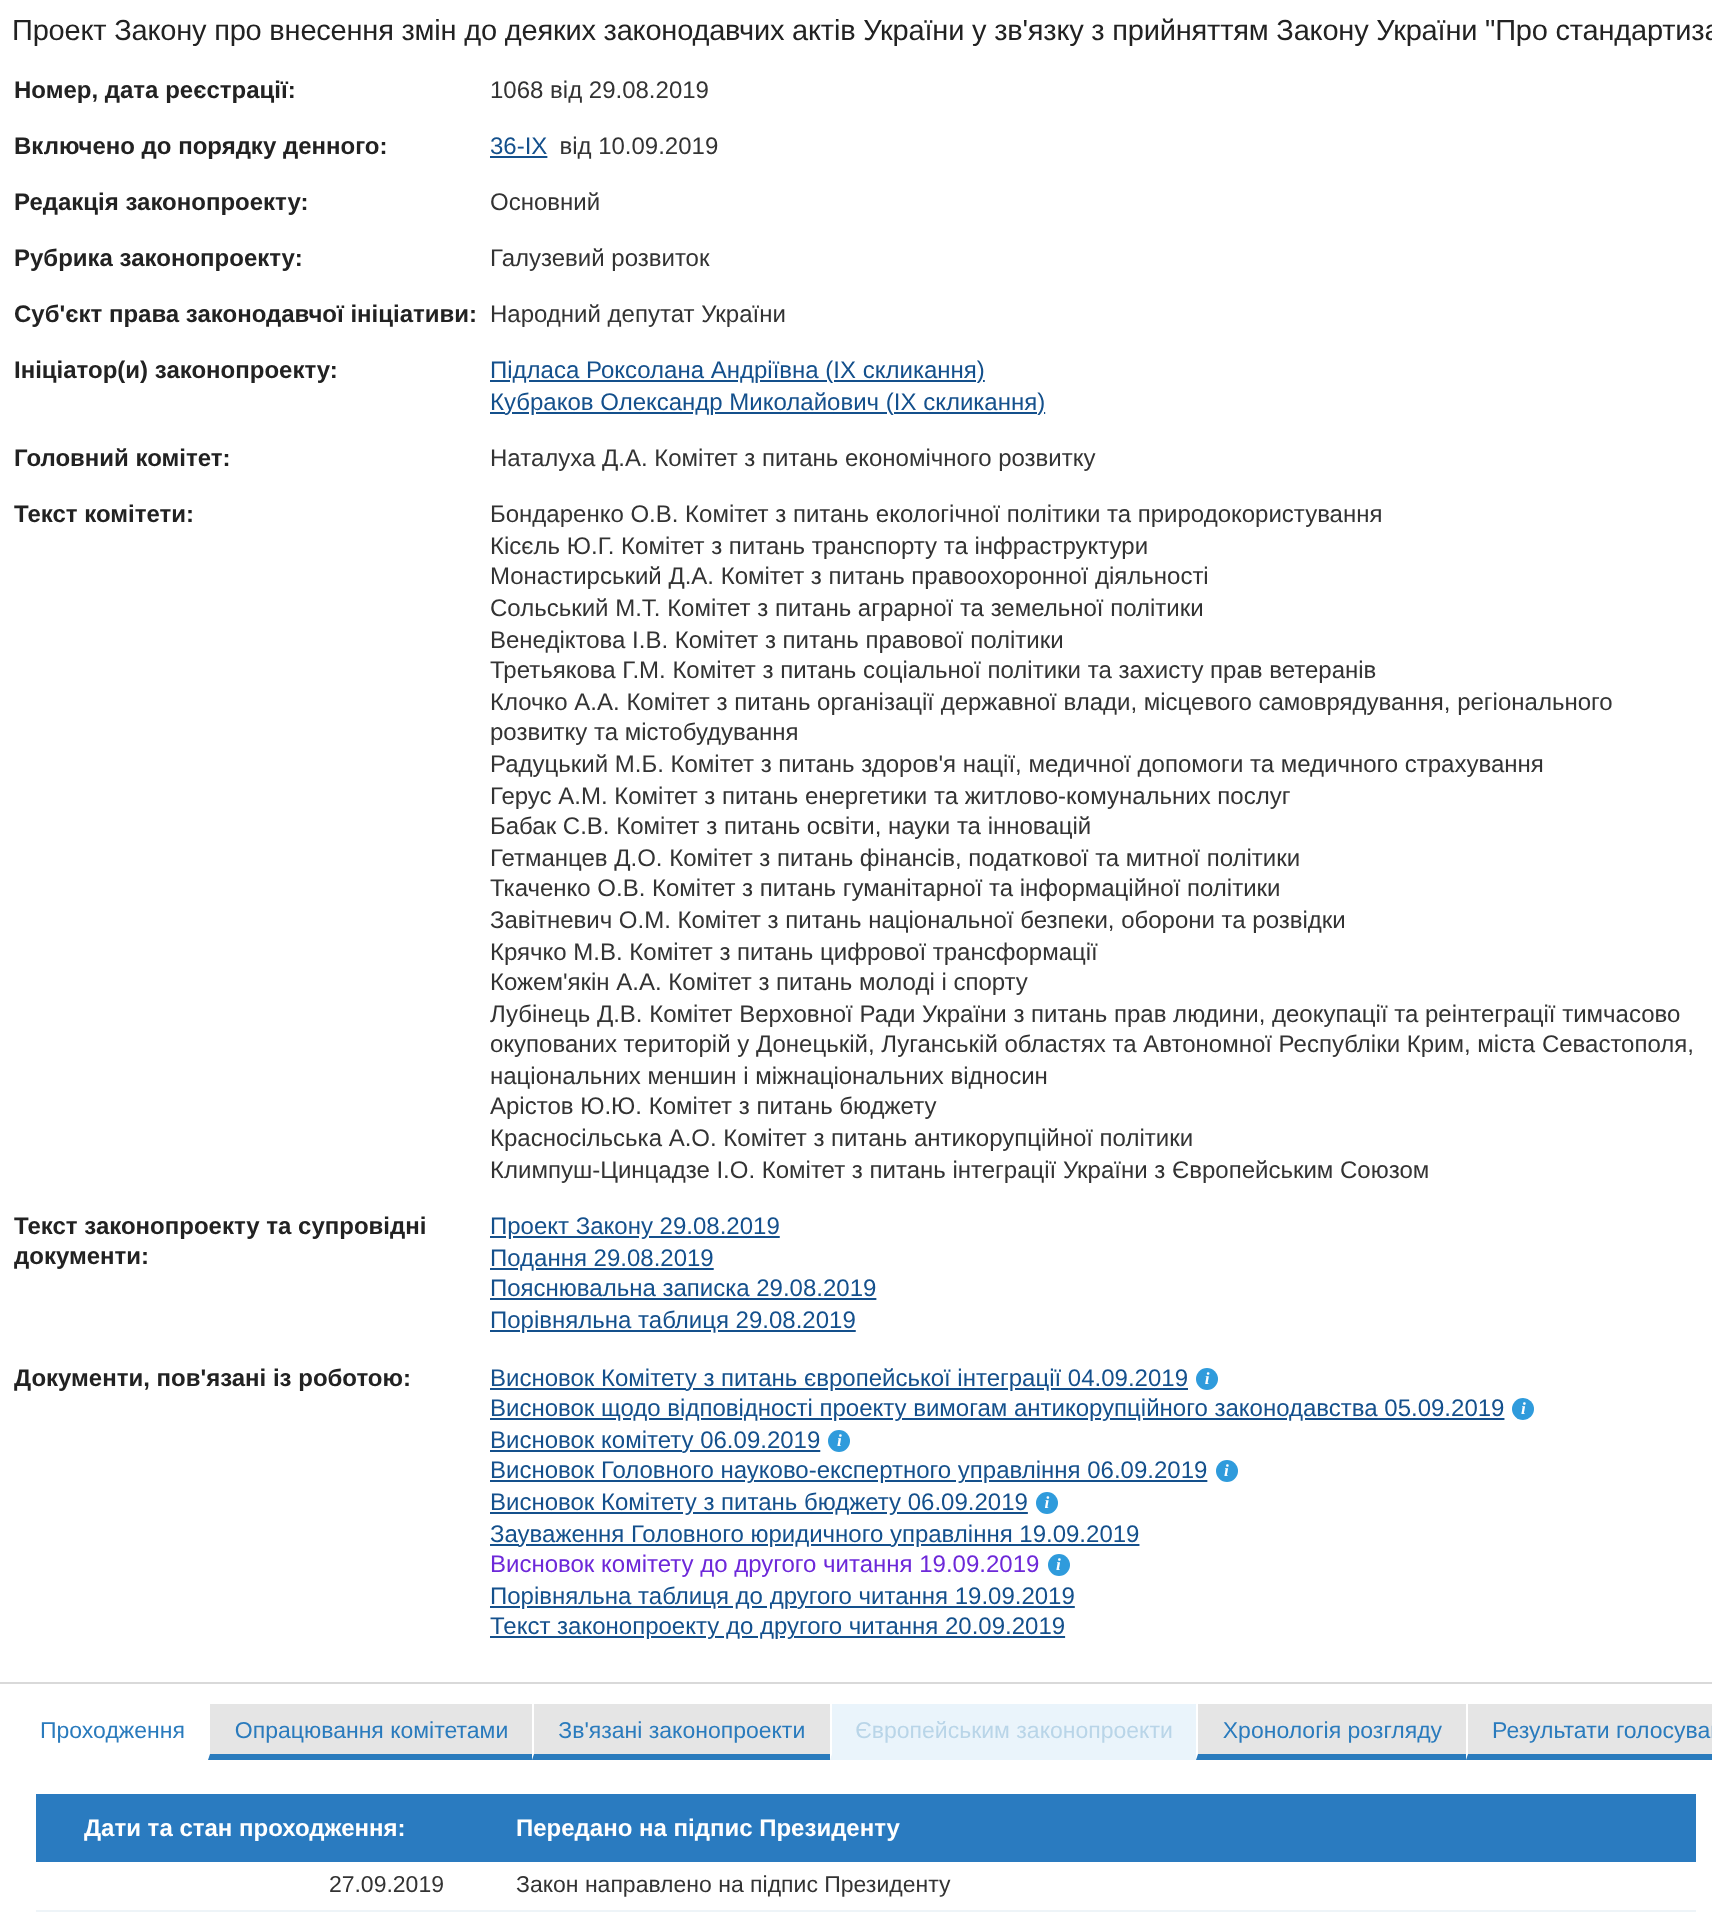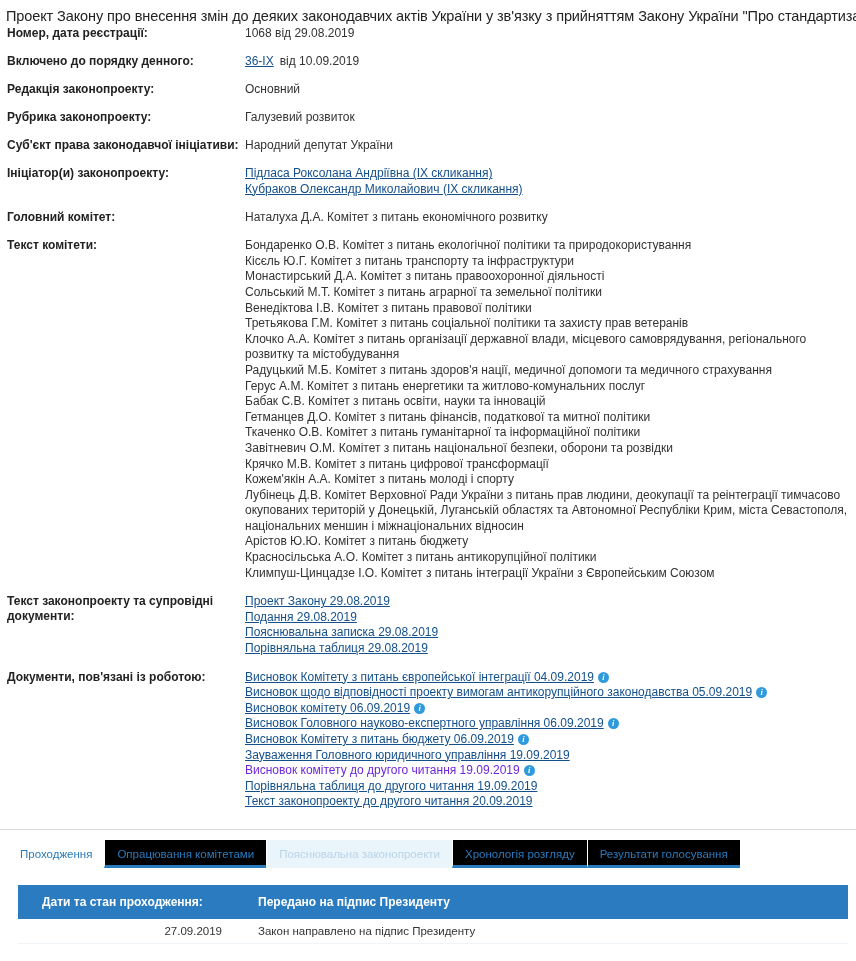--- a/index.html
+++ b/index.html
@@ -26,20 +26,21 @@
     padding: 6px 4px 0 6px;
     line-height: 20px;
     white-space: nowrap;
     letter-spacing: -0.1px;
   }
 
   
   .info-table {
     width: 856px;
     border-collapse: collapse;
+    margin-top: 12px;
   }
   .info-table td {
     vertical-align: top;
     padding: 0 0 13px 0;
     line-height: 15px;
   }
   .info-table td.label {
     width: 238px;
     padding-left: 7px;
     font-weight: bold;
@@ -94,21 +95,21 @@
     height: 28px;
     box-sizing: border-box;
   }
   .tab {
     font-size: 11.5px;
     color: #2a7bbd;
     padding: 6px 12px 6px 12px;
     height: 28px;
     box-sizing: border-box;
     line-height: 16px;
-    background: #000000;
+    background: #e5e5e5;
     border-bottom: 3px solid #2a7bbd;
     border-left: 1px solid #ffffff;
     white-space: nowrap;
     cursor: pointer;
   }
   .tab.active {
     background: #ffffff;
     border-bottom: 3px solid #ffffff;
     color: #2a7bbd;
     border-left: 0;
@@ -215,21 +216,22 @@
         </td>
       </tr>
     </tbody>
   </table>
 
   <hr class="divider">
 
   <div class="tabs" id="tabs">
       <div class="tab active">Проходження</div>
       <div class="tab">Опрацювання комітетами</div>
-      <div class="tab disabled">Пояснювальна законопроекти</div>
+      <div class="tab">Зв'язані законопроекти</div>
+      <div class="tab disabled">Європейським законопроекти</div>
       <div class="tab">Хронологія розгляду</div>
       <div class="tab">Результати голосування</div>
     </div>
 
   <div class="status-wrap">
     <table class="status-table">
       <thead>
         <tr>
           <th class="c-date">Дати та стан проходження:</th>
           <th>Передано на підпис Президенту</th>

